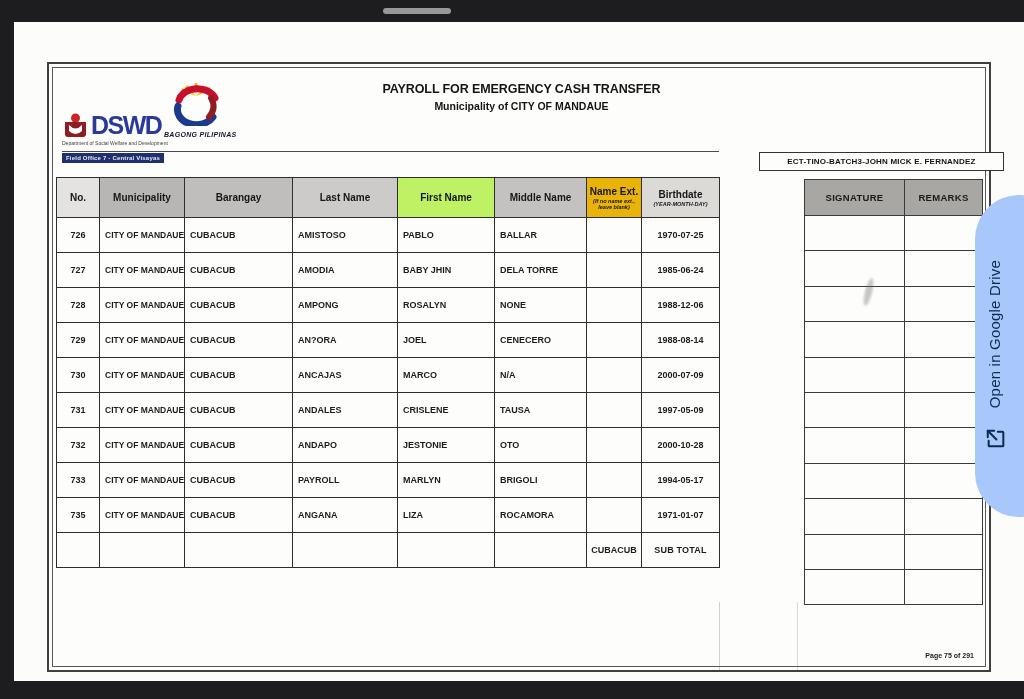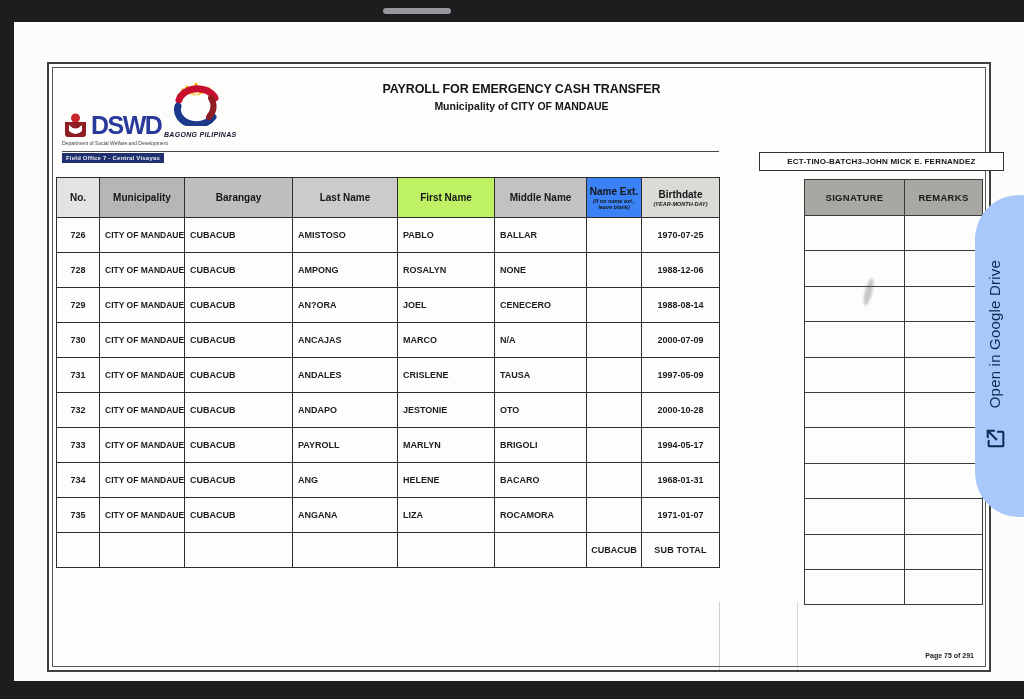--- a/index.html
+++ b/index.html
@@ -47,21 +47,21 @@
   .payroll tbody tr{height:35px;}
   .payroll tfoot tr{height:35px;}
   .payroll th{font-size:10px;font-weight:bold;color:#161616;}
   .payroll th .note{font-size:5.5px;font-style:italic;font-weight:bold;margin-top:1px;}
   .h-no{background:#e4e3e1;}
   .h-mun{background:#b7b6b4;}
   .h-brgy{background:#bfbebc;}
   .h-last{background:#cccbc9;}
   .h-first{background:#bef264;}
   .h-mid{background:#c3c2c0;}
-  .h-ext{background:#3b82f6;}
+  .h-ext{background:#eab308;}
   .h-bdate{background:#dcdad7;}
   .payroll td{font-size:9px;font-weight:bold;color:#1c1c1c;}
   .payroll td.left{text-align:left;padding-left:5px;}
   .payroll td.center{text-align:center;}
   .payroll td.small{font-size:8.5px;}
   .subtotal-ext{font-size:8px;text-align:center;}
   .subtotal-bdate{font-size:8.5px;text-align:center;letter-spacing:.2px;}
 
   .sig{position:absolute;left:790px;top:157px;width:178px;}
   .sig th,.sig td{border:1.5px solid #3a3a3a;padding:0;}
@@ -172,20 +172,30 @@
             <td class="center">726</td>
             <td class="left small">CITY OF MANDAUE</td>
             <td class="left">CUBACUB</td>
             <td class="left">AMISTOSO</td>
             <td class="left">PABLO</td>
             <td class="left">BALLAR</td>
             <td class="center"></td>
             <td class="center">1970-07-25</td>
           </tr>
           <tr>
+            <td class="center">727</td>
+            <td class="left small">CITY OF MANDAUE</td>
+            <td class="left">CUBACUB</td>
+            <td class="left">AMODIA</td>
+            <td class="left">BABY JHIN</td>
+            <td class="left">DELA TORRE</td>
+            <td class="center"></td>
+            <td class="center">1985-06-24</td>
+          </tr>
+          <tr>
             <td class="center">728</td>
             <td class="left small">CITY OF MANDAUE</td>
             <td class="left">CUBACUB</td>
             <td class="left">AMPONG</td>
             <td class="left">ROSALYN</td>
             <td class="left">NONE</td>
             <td class="center"></td>
             <td class="center">1988-12-06</td>
           </tr>
           <tr>
@@ -230,30 +240,20 @@
           </tr>
           <tr>
             <td class="center">733</td>
             <td class="left small">CITY OF MANDAUE</td>
             <td class="left">CUBACUB</td>
             <td class="left">PAYROLL</td>
             <td class="left">MARLYN</td>
             <td class="left">BRIGOLI</td>
             <td class="center"></td>
             <td class="center">1994-05-17</td>
-          </tr>
-          <tr>
-            <td class="center">734</td>
-            <td class="left small">CITY OF MANDAUE</td>
-            <td class="left">CUBACUB</td>
-            <td class="left">ANG</td>
-            <td class="left">HELENE</td>
-            <td class="left">BACARO</td>
-            <td class="center"></td>
-            <td class="center">1968-01-31</td>
           </tr>
           <tr>
             <td class="center">735</td>
             <td class="left small">CITY OF MANDAUE</td>
             <td class="left">CUBACUB</td>
             <td class="left">ANGANA</td>
             <td class="left">LIZA</td>
             <td class="left">ROCAMORA</td>
             <td class="center"></td>
             <td class="center">1971-01-07</td>

